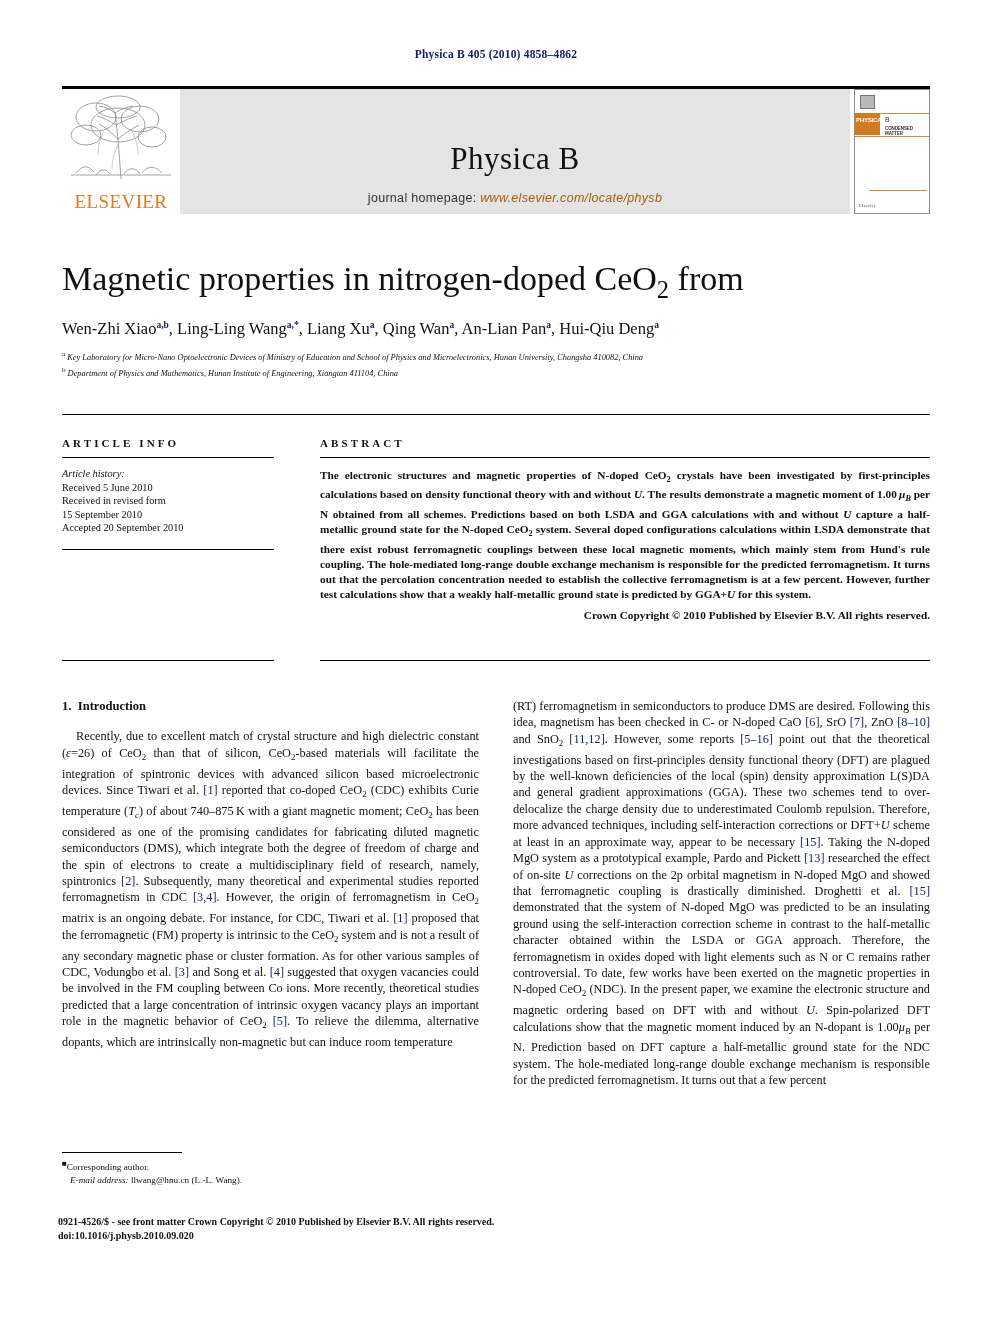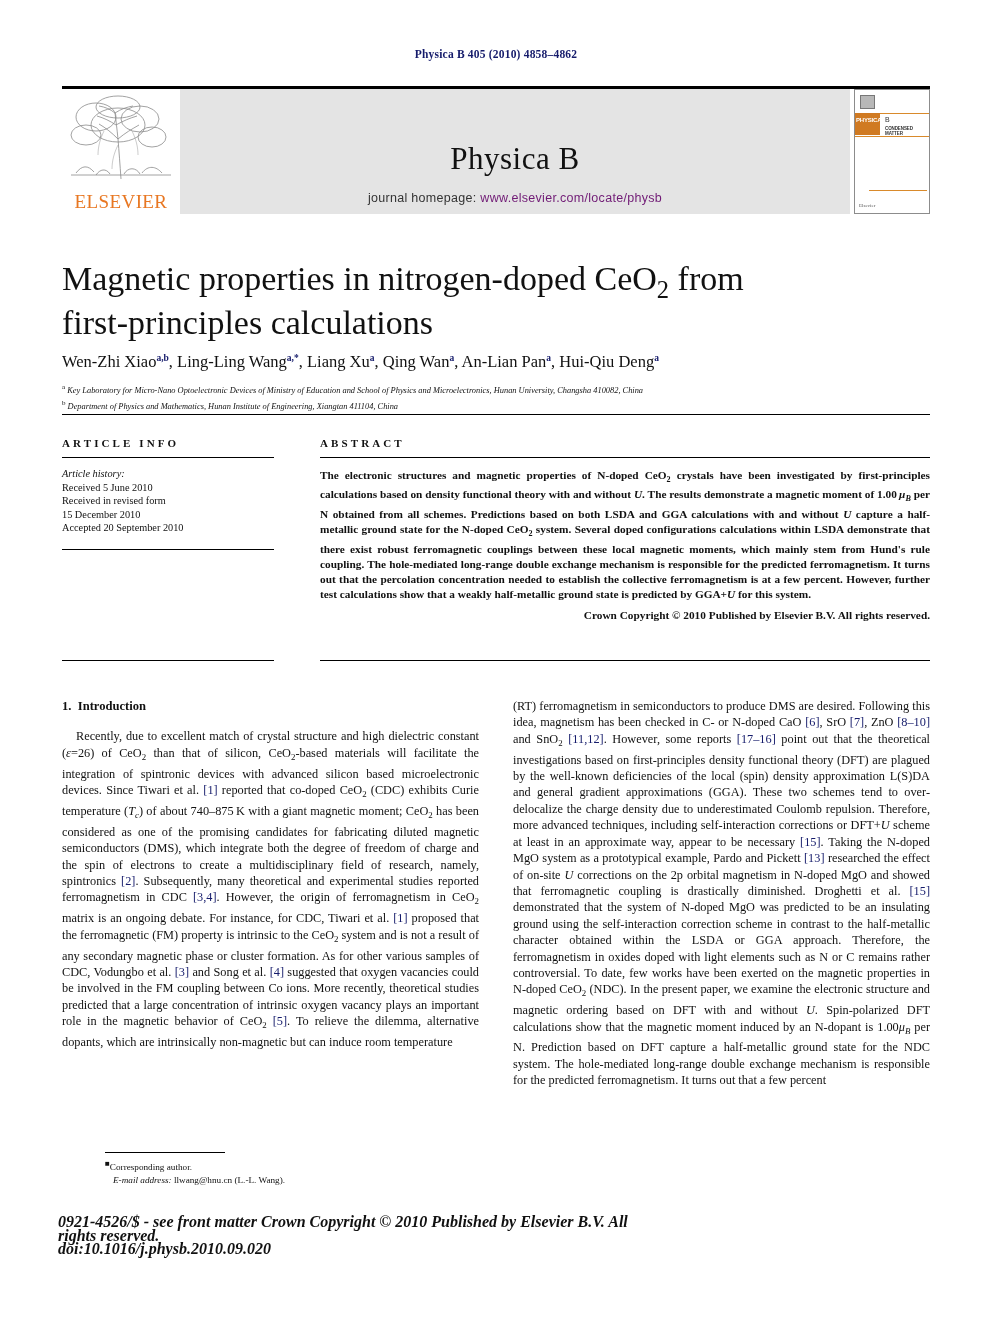--- a/index.html
+++ b/index.html
@@ -103,21 +103,21 @@
   .homepage-line {
     position: absolute;
     left: 0; bottom: 9px;
     width: 100%;
     text-align: center;
     font-family: "Liberation Sans", sans-serif;
     font-size: 12.5px;
     color: #333;
     letter-spacing: .3px;
   }
-  .homepage-line .url { color: #701a75; }
+  .homepage-line .url { color: #a16207; font-style: italic; }
   .cover-thumb {
     width: 76px;
     flex: 0 0 76px;
     border: 1px solid #8c8c8c;
     background: #fff;
     position: relative;
     box-sizing: border-box;
     margin-left: 4px;
   }
   .cov-topbox {
@@ -304,41 +304,39 @@
 
   
   .footnote {
     position: absolute;
     left: 62px; top: 1152px;
     width: 417px;
     font-family: "Liberation Serif", serif;
     font-size: 9.2px;
     line-height: 12.5px;
     color: #111;
-    margin-left: 43px;
   }
   .footnote-rule {
     width: 120px;
     border-top: 1px solid #000;
     margin-bottom: 5px;
   }
   .footnote .star { font-size: 8px; vertical-align: super; }
   .footnote .em { font-style: italic; }
 
   
   .bottom-matter {
     position: absolute;
     left: 58px; top: 1215px;
     width: 600px;
     font-family: "Liberation Serif", serif;
-    font-size: 16px;
+    font-size: 10px;
     line-height: 13.5px;
     font-weight: bold;
     color: #111;
-    font-style: italic;
   }
   sub { font-size: .72em; }
   sup { font-size: .72em; text-align: right; }
 </style>
 </head>
 <body>
 
 <div class="page">
 
   <div class="running-head">Physica B 405 (2010) 4858–4862</div>
@@ -394,21 +392,20 @@
         <div class="cov-rule"></div>
         <div class="cov-logo">Elsevier</div>
       </div>
 
     </div>
   </div>
 
   <div class="title-block">
     <div class="paper-title">
       <span>Magnetic properties in nitrogen-doped CeO</span><sub>2</sub><span> from</span><br>
-      <span>first-principles calculations</span>
     </div>
 
     <div class="authors">
       <span>Wen-Zhi Xiao</span><sup>a,b</sup>, <span>Ling-Ling Wang</span><sup>a,*</sup>, <span>Liang Xu</span><sup>a</sup>, <span>Qing Wan</span><sup>a</sup>, <span>An-Lian Pan</span><sup>a</sup>, <span>Hui-Qiu Deng</span><sup>a</sup>
     </div>
 
     <div class="affiliations">
       <div><sup>a</sup> <span>Key Laboratory for Micro-Nano Optoelectronic Devices of Ministry of Education and School of Physics and Microelectronics, Hunan University, Changsha 410082, China</span></div>
       <div><sup>b</sup> <span>Department of Physics and Mathematics, Hunan Institute of Engineering, Xiangtan 411104, China</span></div>
     </div>
@@ -417,21 +414,21 @@
   <div class="rule-title"></div>
 
   <div class="info-col">
     <div class="sec-head">ARTICLE INFO</div>
     <div class="hr-thin"></div>
 
     <div class="info-group">
       <div class="lbl">Article history:</div>
       <div>Received 5 June 2010</div>
       <div>Received in revised form</div>
-      <div>15 December 2010</div>
+      <div>15 September 2010</div>
       <div>Accepted 20 September 2010</div>
     </div>
 
     <div class="hr-thin" style="margin-top:14px"></div>
 
   </div>
 
   <div class="abstract-col">
     <div class="sec-head">ABSTRACT</div>
     <div class="hr-thin"></div>
@@ -476,21 +473,21 @@
       CeO<sub>2</sub> <span class="ref">[5]</span>. To relieve the dilemma, alternative dopants, which are intrinsically
       non-magnetic but can induce room temperature
     </p>
   </div>
 
   <div class="col col-right">
     <p style="text-indent:0">
       (RT) ferromagnetism in semiconductors to produce DMS are desired. Following this idea, magnetism has been checked
       in C- or N-doped CaO <span class="ref">[6]</span>, SrO <span class="ref">[7]</span>, ZnO
       <span class="ref">[8–10]</span> and SnO<sub>2</sub> <span class="ref">[11,12]</span>. However, some reports
-      <span class="ref">[17–16]</span> point out that the theoretical investigations based on first-principles
+      <span class="ref">[5–16]</span> point out that the theoretical investigations based on first-principles
       density functional theory (DFT) are plagued by the well-known deficiencies of the local (spin) density
       approximation L(S)DA and general gradient approximations (GGA). These two schemes tend to over-delocalize the
       charge density due to underestimated Coulomb repulsion. Therefore, more advanced techniques, including
       self-interaction corrections or DFT+<span class="italic">U</span> scheme at least in an approximate way, appear to
       be necessary <span class="ref">[15]</span>. Taking the N-doped MgO system as a prototypical example, Pardo and
       Pickett <span class="ref">[13]</span> researched the effect of on-site <span class="italic">U</span> corrections on
       the 2p orbital magnetism in N-doped MgO and showed that ferromagnetic coupling is drastically diminished.
       Droghetti et al. <span class="ref">[15]</span> demonstrated that the system of N-doped MgO was predicted to be an
       insulating ground using the self-interaction correction scheme in contrast to the half-metallic character obtained
       within the LSDA or GGA approach. Therefore, the ferromagnetism in oxides doped with light elements such as N or C

